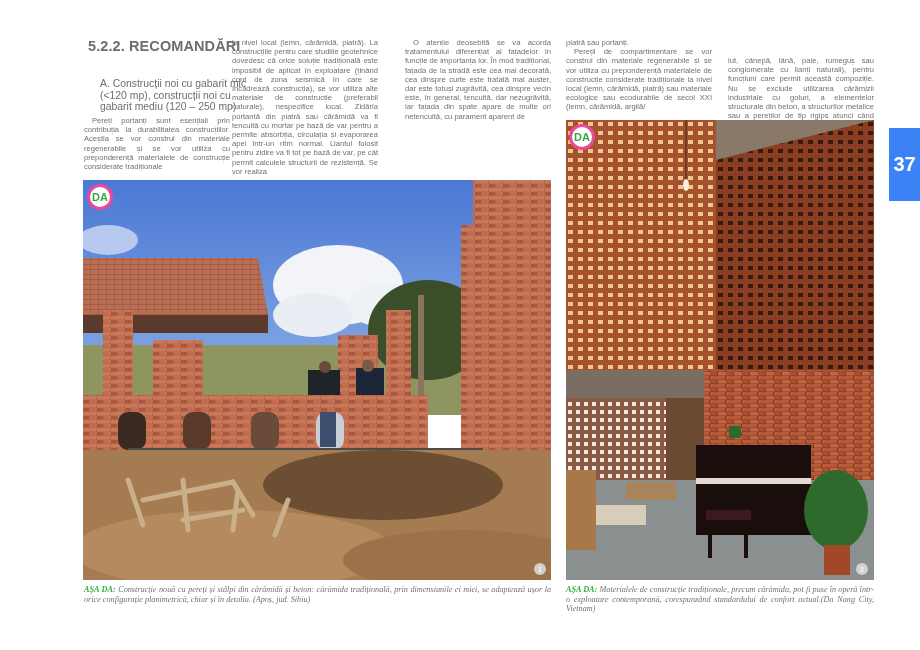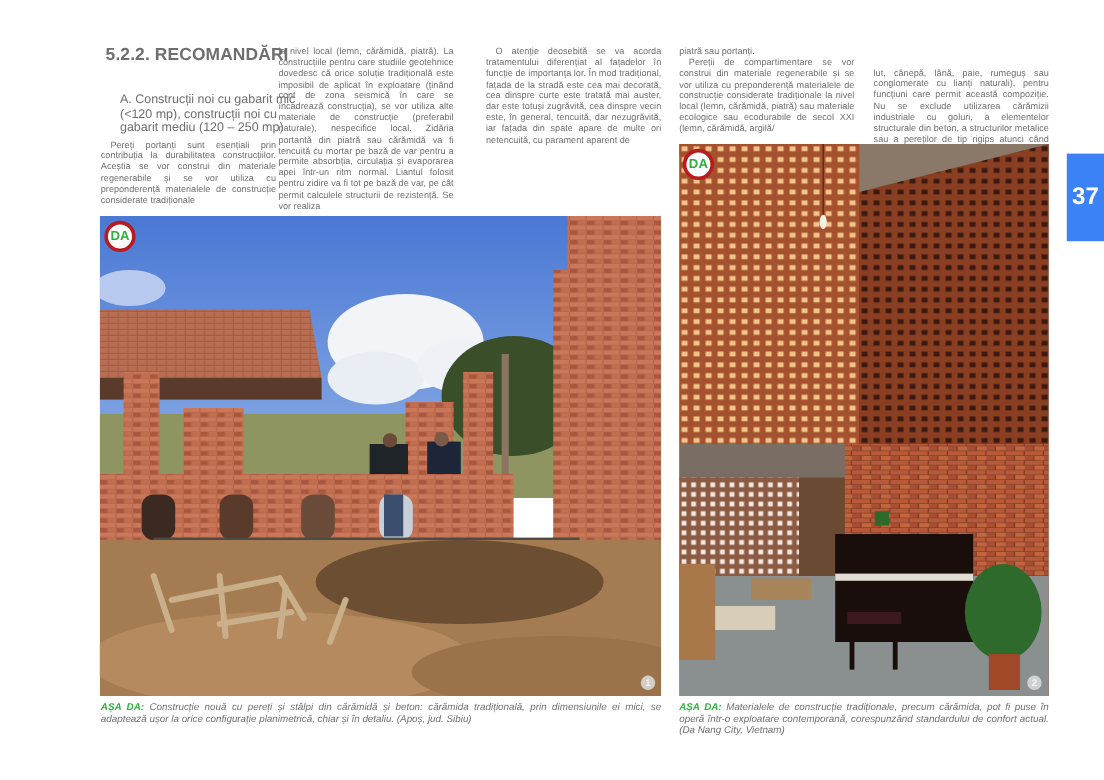--- a/index.html
+++ b/index.html
@@ -4,25 +4,25 @@
 <style>
   html, body { margin:0; padding:0; }
   body { width:920px; height:650px; background:#ffffff; position:relative; overflow:hidden;
          font-family:"Liberation Sans", sans-serif; color:#6b6b6b; }
   .col { position:absolute; font-size:7.6px; line-height:9.2px; text-align:justify; color:#707070; }
   .col p { margin:0; }
   .indent { text-indent:8px; }
   .sec-title { position:absolute; left:88px; top:38px; font-size:14.5px; font-weight:bold; color:#6e6e6e; letter-spacing:0.1px; margin:0; }
   .sub-title { position:absolute; left:84px; top:62px; width:150px; font-size:10.4px; line-height:11.6px; font-weight:normal; color:#6e6e6e; margin:16px; }
   .photo { position:absolute; overflow:hidden; }
-  .badge { position:absolute; width:26px; height:26px; border-radius:50%; border:3px solid #b91c1c; background:#fff;
+  .badge { position:absolute; width:26px; height:26px; border-radius:50%; border:3px solid #ec4899; background:#fff;
            color:#2fae3d; font-size:11px; font-weight:bold; display:flex; align-items:center; justify-content:center; box-sizing:border-box; }
   .num { position:absolute; width:12px; height:12px; border-radius:50%; background:#d9d9d9; opacity:0.9; color:#fff;
          font-size:8px; font-weight:bold; display:flex; align-items:center; justify-content:center; }
-  .caption { position:absolute; font-size:8.2px; line-height:9.6px; font-style:italic; color:#707070; text-align:justify; }
+  .caption { position:absolute; font-size:8.2px; line-height:9.6px; font-style:italic; color:#707070; text-align:justify;font-family:Liberation Serif, serif; }
   .caption .lead { color:#2fae3d; font-weight:bold; }
   .page-tab { position:absolute; left:889px; top:128px; width:31px; height:73px; background:#3b82f6; color:#fff;
               font-size:20px; font-weight:bold; display:flex; align-items:center; justify-content:center; }
 </style>
 </head>
 <body>
 
 <h1 class="sec-title">5.2.2. RECOMANDĂRI</h1>
 <h2 class="sub-title">A. Construcții noi cu gabarit mic (&lt;120 mp), construcții noi cu gabarit mediu (120 – 250 mp)</h2>
 

